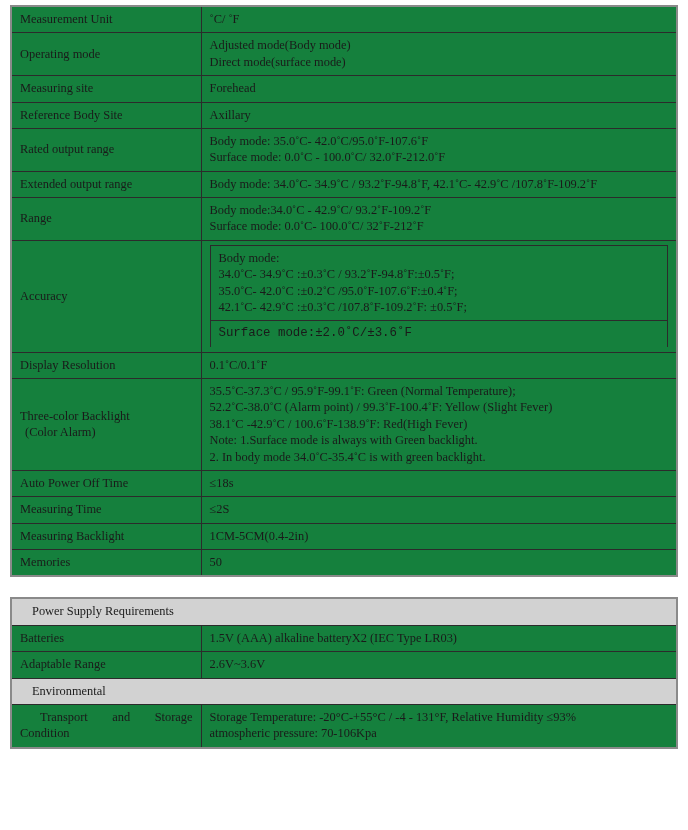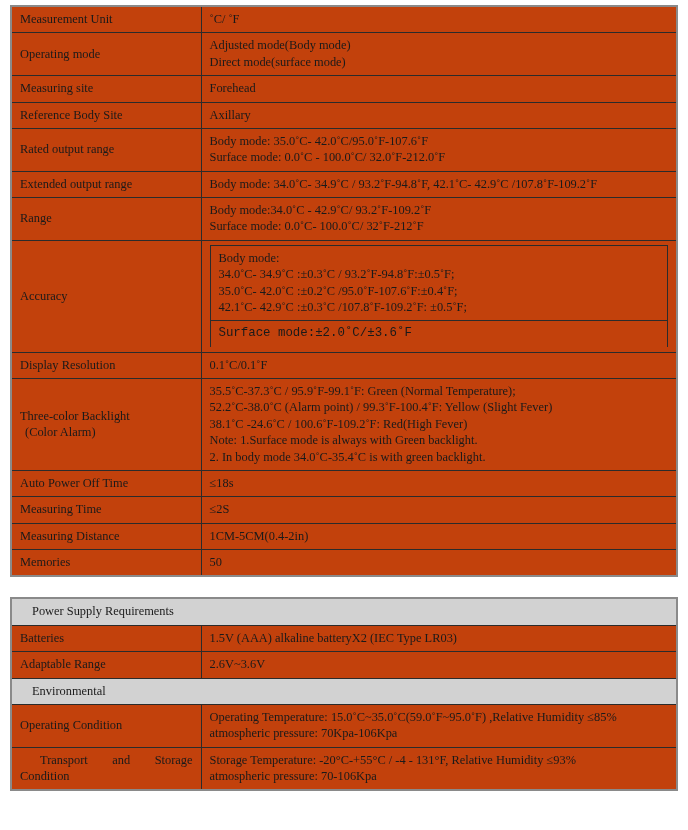--- a/index.html
+++ b/index.html
@@ -19,21 +19,21 @@
     width: 688px;
     height: 830px;
     box-sizing: border-box;
     padding: 5px 10px 0 10px;
   }
   table.spec {
     width: 668px;
     border-collapse: collapse;
     table-layout: fixed;
     border: 2px solid #8a8a8a;
-    background: #c2410c;
+    background: #15803d;
   }
   table.spec td, table.spec th {
     border: 1px solid #2b2b2b;
     vertical-align: middle;
     padding: 4px 8px 5px 8px;
     font-size: 12.4px;
     line-height: 1.32;
     font-weight: normal;
     text-align: left;
   }
@@ -163,42 +163,42 @@
       </tr>
 
       <tr>
         <td class="lbl">
           <span class="line">Three-color Backlight</span>
           <span class="line" style="padding-left:5px">(Color Alarm)</span>
         </td>
         <td class="val">
           <span class="line">35.5˚C-37.3˚C / 95.9˚F-99.1˚F: Green (Normal Temperature);</span>
           <span class="line">52.2˚C-38.0˚C (Alarm point) / 99.3˚F-100.4˚F: Yellow (Slight Fever)</span>
-          <span class="line">38.1˚C -24.6˚C / 100.6˚F-109.2˚F: Red(High Fever)</span>
+          <span class="line">38.1˚C -42.9˚C / 100.6˚F-138.9˚F: Red(High Fever)</span>
           <span class="line">Note: 1.Surface mode is always with Green backlight.</span>
           <span class="line">2. In body mode 34.0˚C-35.4˚C is with green backlight.</span>
         </td>
       </tr>
 
       <tr>
         <td class="lbl">Auto Power Off Time</td>
         <td class="val">
           <span class="line">≤18s</span>
         </td>
       </tr>
 
       <tr>
         <td class="lbl">Measuring Time</td>
         <td class="val">
           <span class="line">≤2S</span>
         </td>
       </tr>
 
       <tr>
-        <td class="lbl">Measuring Distance</td>
+        <td class="lbl">Measuring Backlight</td>
         <td class="val">
           <span class="line">1CM-5CM(0.4-2in)</span>
         </td>
       </tr>
 
       <tr>
         <td class="lbl">Memories</td>
         <td class="val">
           <span class="line">50</span>
         </td>
@@ -235,27 +235,20 @@
           <span class="line">2.6V~3.6V</span>
         </td>
       </tr>
 
       <tr class="sect-head">
         <td colspan="2">
           <span>Environmental</span>
         </td>
       </tr>
 
-      <tr>
-        <td class="lbl">Operating Condition</td>
-        <td class="val">
-          <span class="line">Operating Temperature: 15.0˚C~35.0˚C(59.0˚F~95.0˚F) ,Relative Humidity ≤85%</span>
-          <span class="line">atmospheric pressure: 70Kpa-106Kpa</span>
-        </td>
-      </tr>
 
       <tr>
         <td class="lbl">
           <span class="wrapline justify">Transport  and  Storage</span>
           <span class="line">Condition</span>
         </td>
         <td class="val">
           <span class="line">Storage Temperature: -20°C-+55°C / -4 - 131°F, Relative Humidity ≤93%</span>
           <span class="line">atmospheric pressure: 70-106Kpa</span>
         </td>

